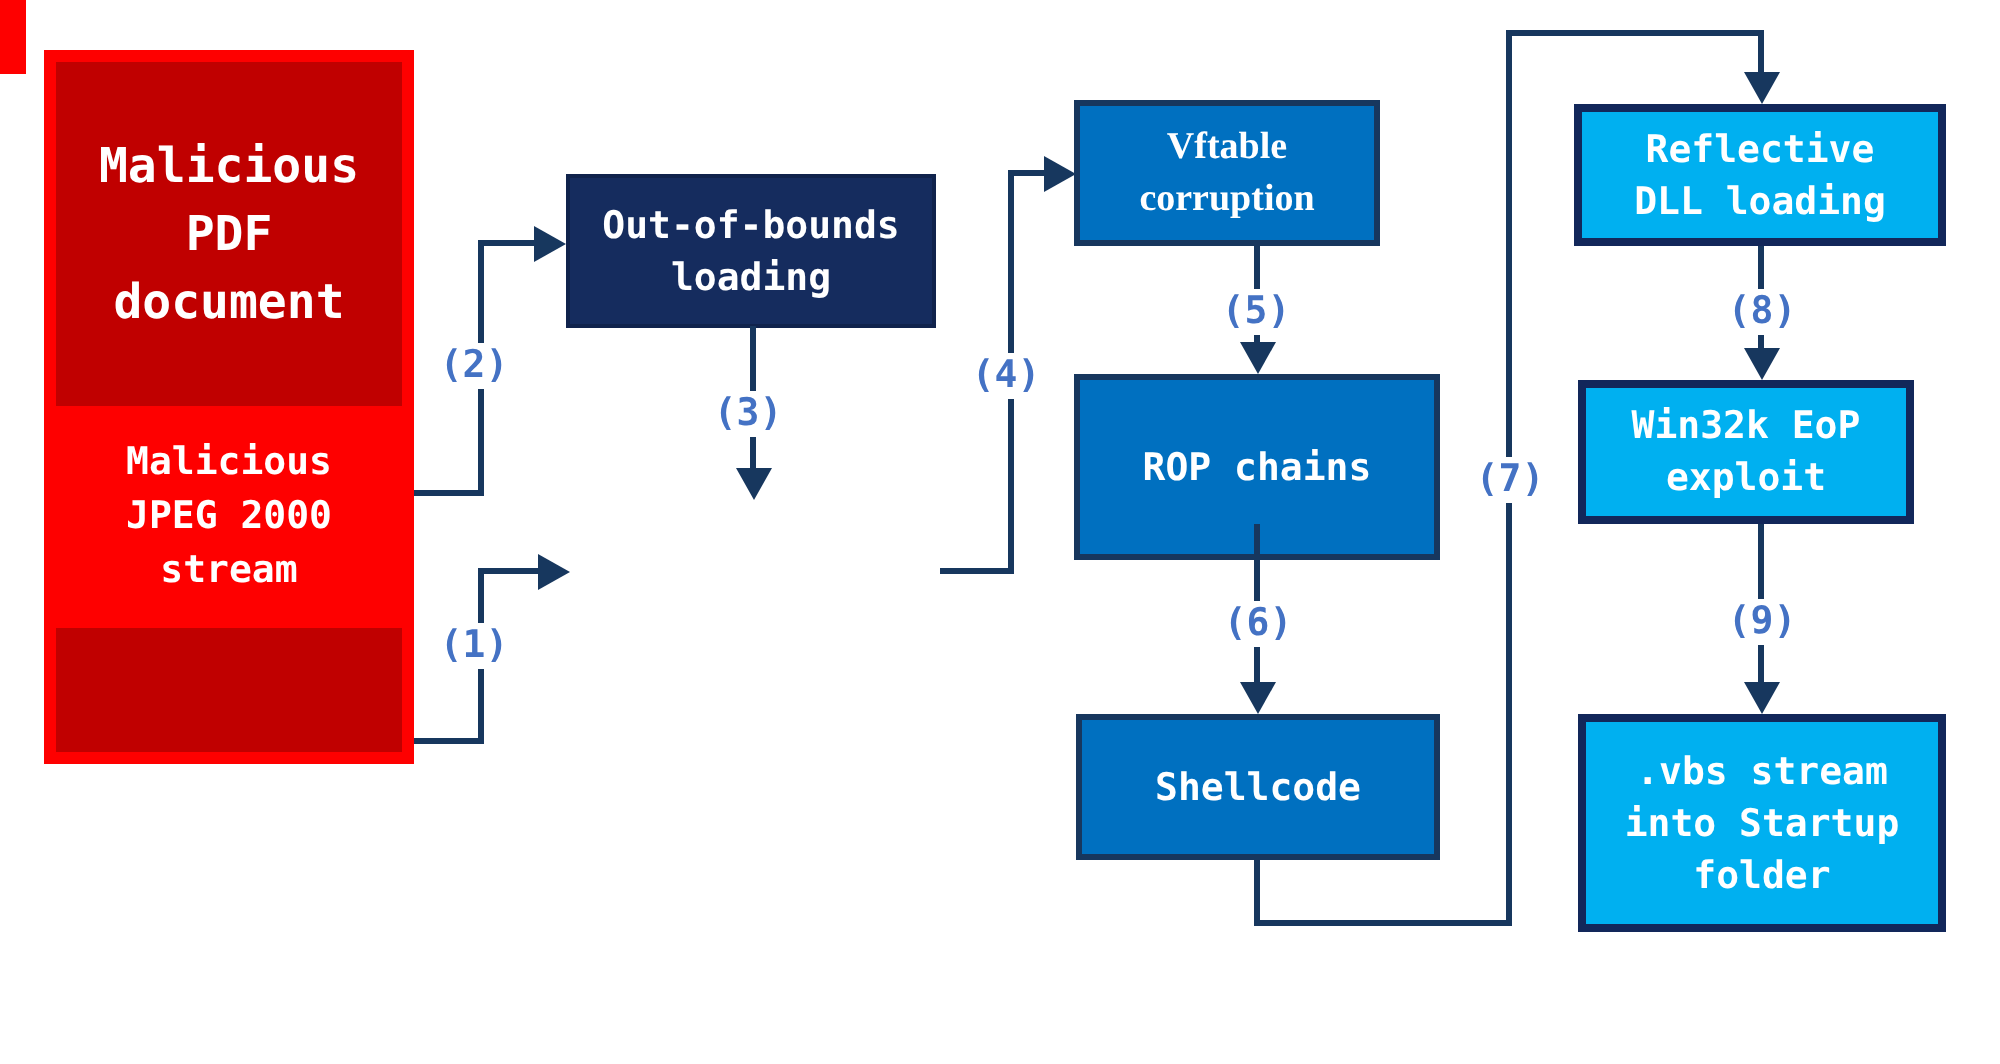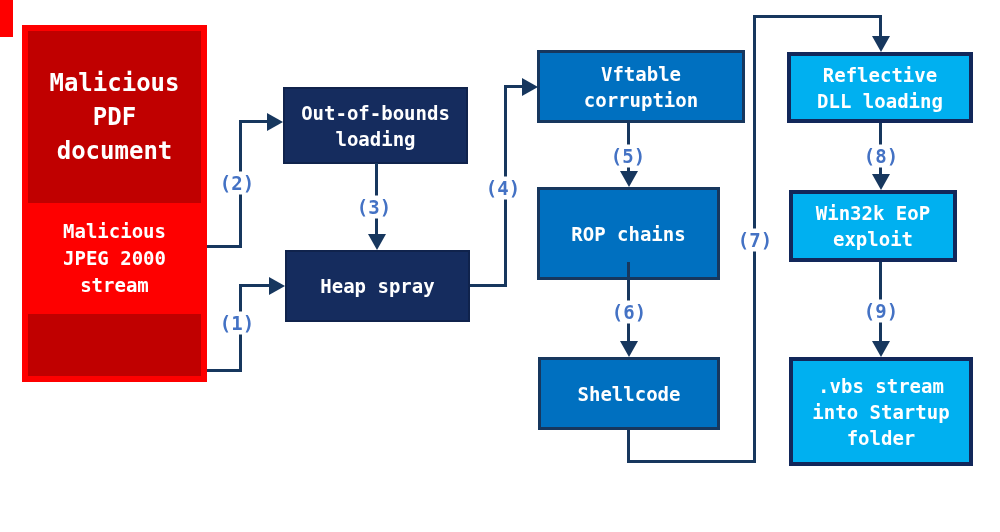--- a/index.html
+++ b/index.html
@@ -58,23 +58,22 @@
     <div class="pdf-title">Malicious
 PDF
 document</div>
     <div class="pdf-band" style="top:172px;height:111px;">Malicious
 JPEG 2000
 stream</div>
   </div>
 
   <div class="abs node node-navy" style="left:283px;top:87px;width:185px;height:77px;">Out-of-bounds
 loading</div>
-  <div class="abs node node-navy" style="left:285px;top:250px;width:185px;height:72px;">Heap spray</div>
 
-  <div class="abs node node-blue" style="left:537px;top:50px;width:208px;height:73px;">Vftable
+  <div class="abs node node-blue" style="left:537px;top:50px;width:153px;height:73px;font-family:Liberation Serif, serif;">Vftable
 corruption</div>
   <div class="abs node node-blue" style="left:537px;top:187px;width:183px;height:93px;">ROP chains</div>
   <div class="abs node node-lightblue" style="left:787px;top:52px;width:186px;height:71px;">Reflective
 DLL loading</div>
 
   <div class="abs node node-blue" style="left:538px;top:357px;width:182px;height:73px;">Shellcode</div>
   <div class="abs node node-lightblue" style="left:789px;top:190px;width:168px;height:72px;">Win32k EoP
 exploit</div>
   <div class="abs node node-lightblue" style="left:789px;top:357px;width:184px;height:109px;">.vbs stream
 into Startup

